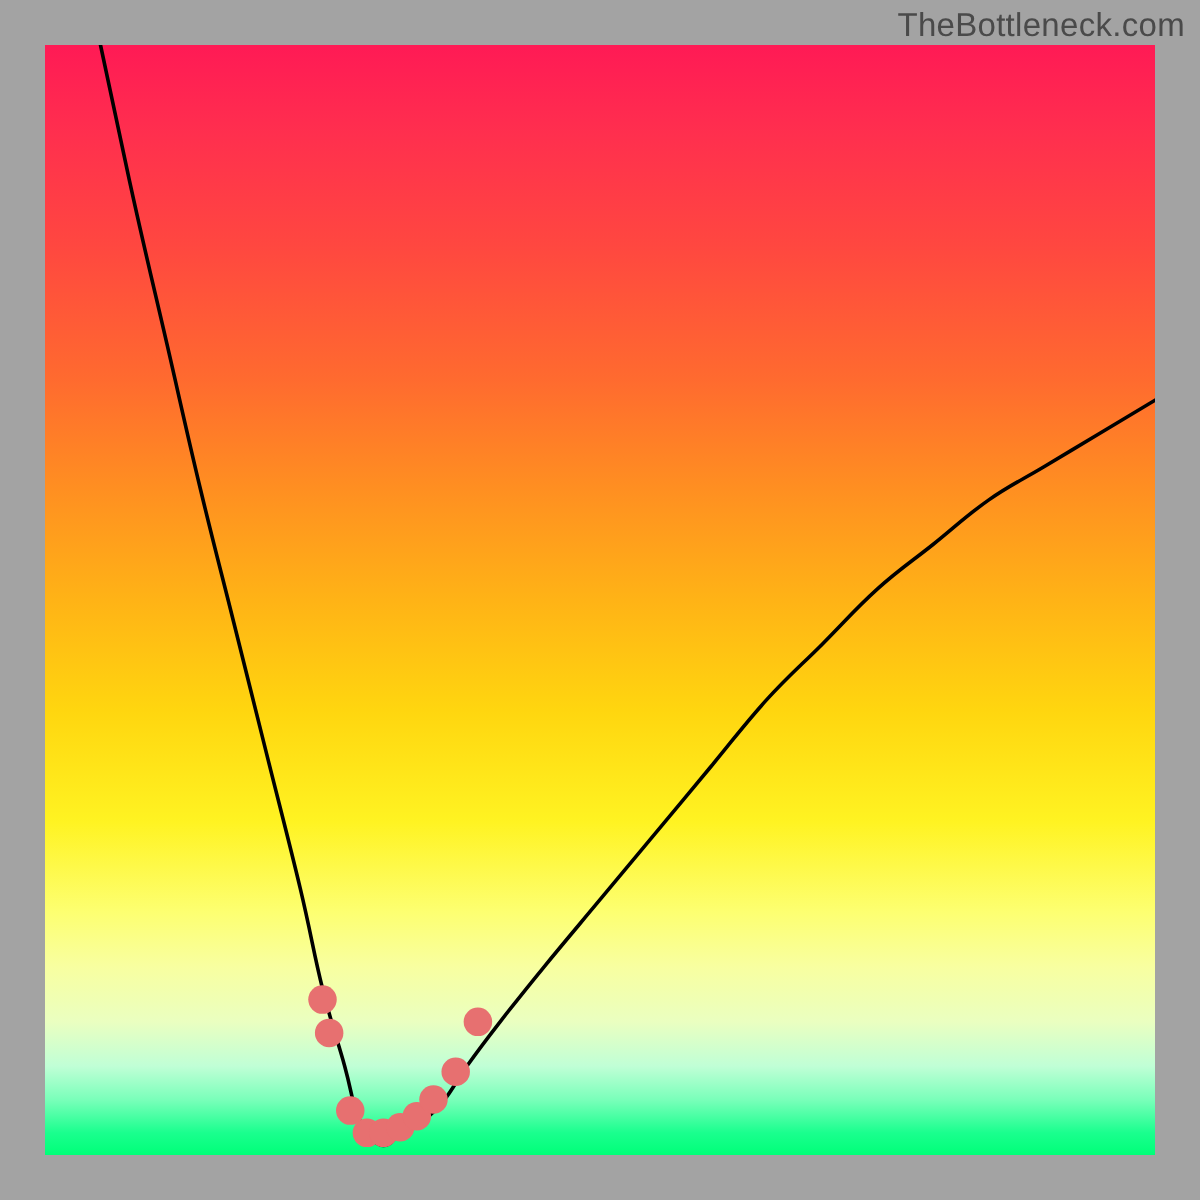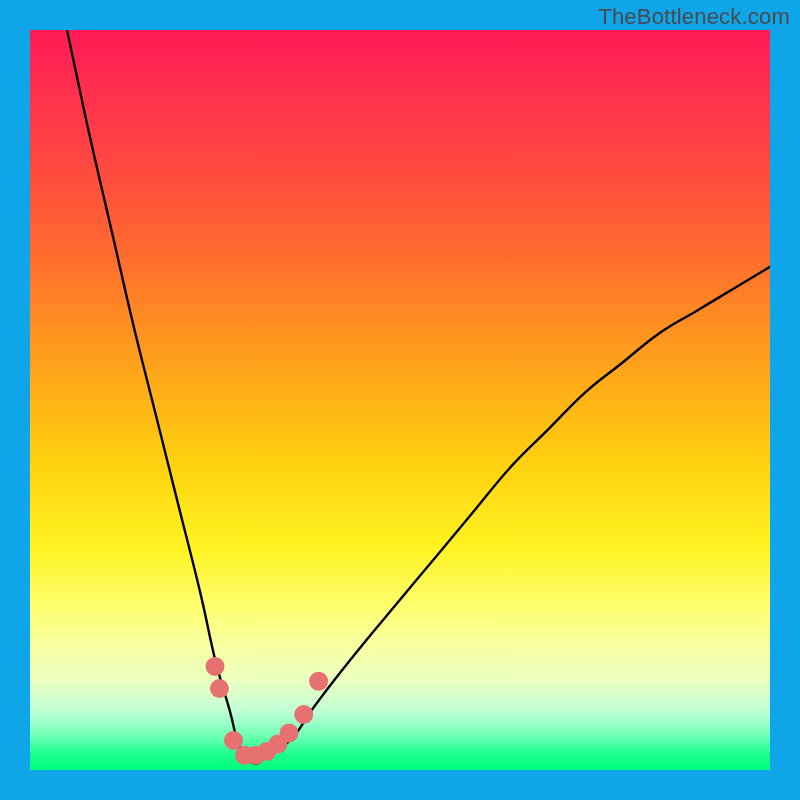--- a/index.html
+++ b/index.html
@@ -8,21 +8,21 @@
     width: 800px;
     height: 800px;
     background: #000;
     overflow: hidden;
     font-family: Arial, Helvetica, sans-serif;
   }
   .frame {
     position: relative;
     width: 800px;
     height: 800px;
-    background: #0ea5e9;
+    background: #a3a3a3;
   }
   .watermark {
     position: absolute;
     top: 4px;
     right: 10px;
     color: #4a4a4a;
     font-size: 22px;
     font-weight: 500;
     letter-spacing: 0.2px;
     z-index: 10;

